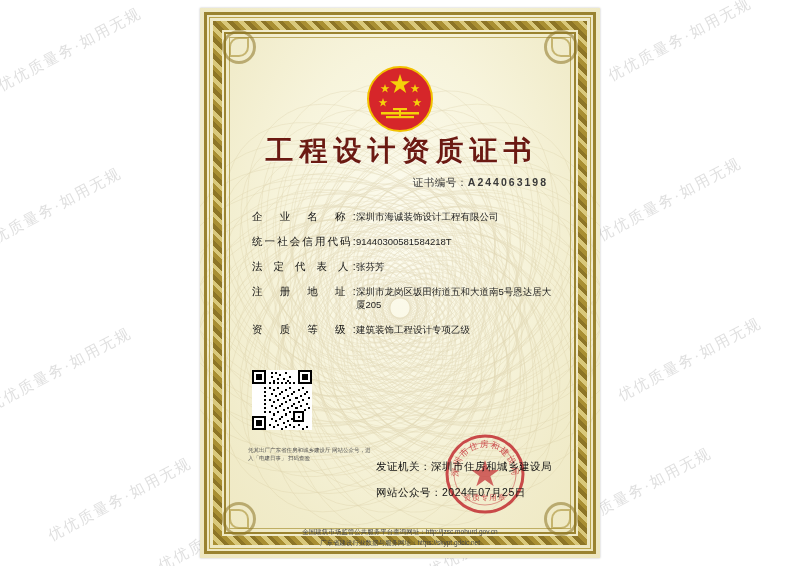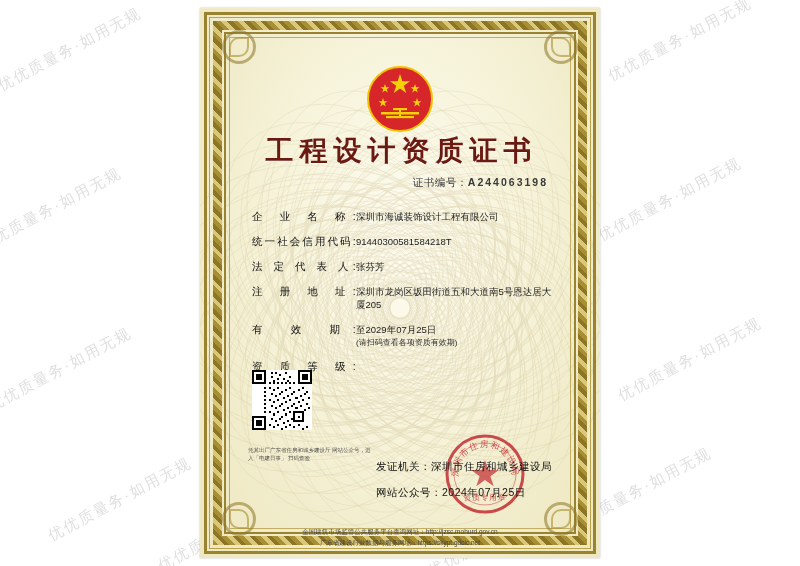--- a/index.html
+++ b/index.html
@@ -356,30 +356,24 @@
       <div class="row">
         <div class="lbl">法 定 代 表 人:</div>
         <div class="val">张芬芳</div>
       </div>
 
       <div class="row">
         <div class="lbl">注 册 地 址:</div>
         <div class="val">深圳市龙岗区坂田街道五和大道南5号恩达居大厦205</div>
       </div>
 
-      <div class="row">
-        <div class="lbl">有 效 期:</div>
-        <div class="val">
-          <div>至2029年07月25日</div>
-          <div class="sub">(请扫码查看各项资质有效期)</div>
-        </div>
-      </div>
 
       <div class="row">
         <div class="lbl">资 质 等 级:</div>
+        <div class="val">建筑装饰工程设计专项乙级</div>
       </div>
 
     </div>
 
     <div class="qr">
       <svg width="60" height="60" viewBox="0 0 29 29" xmlns="http://www.w3.org/2000/svg" shape-rendering="crispEdges">
         <rect width="29" height="29" fill="#ffffff"></rect>
         <g fill="#000000">
 
           <rect x="0" y="0" width="7" height="1"></rect>

